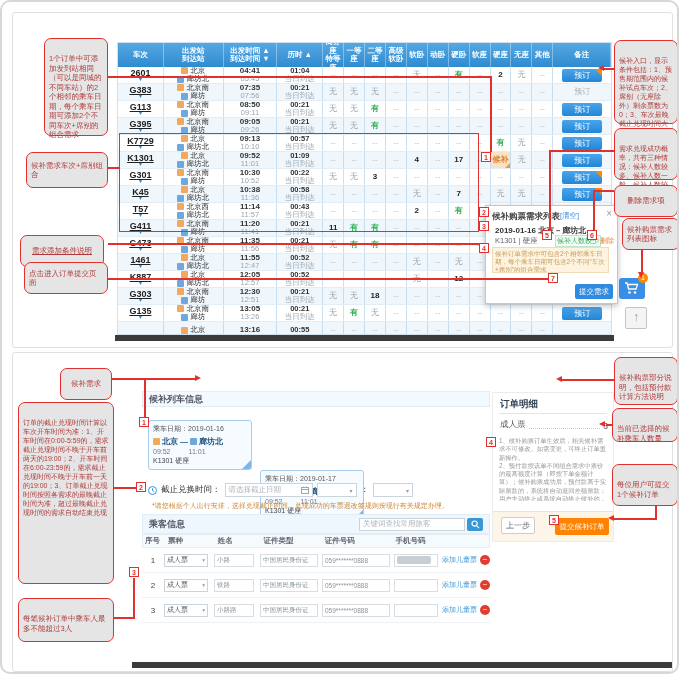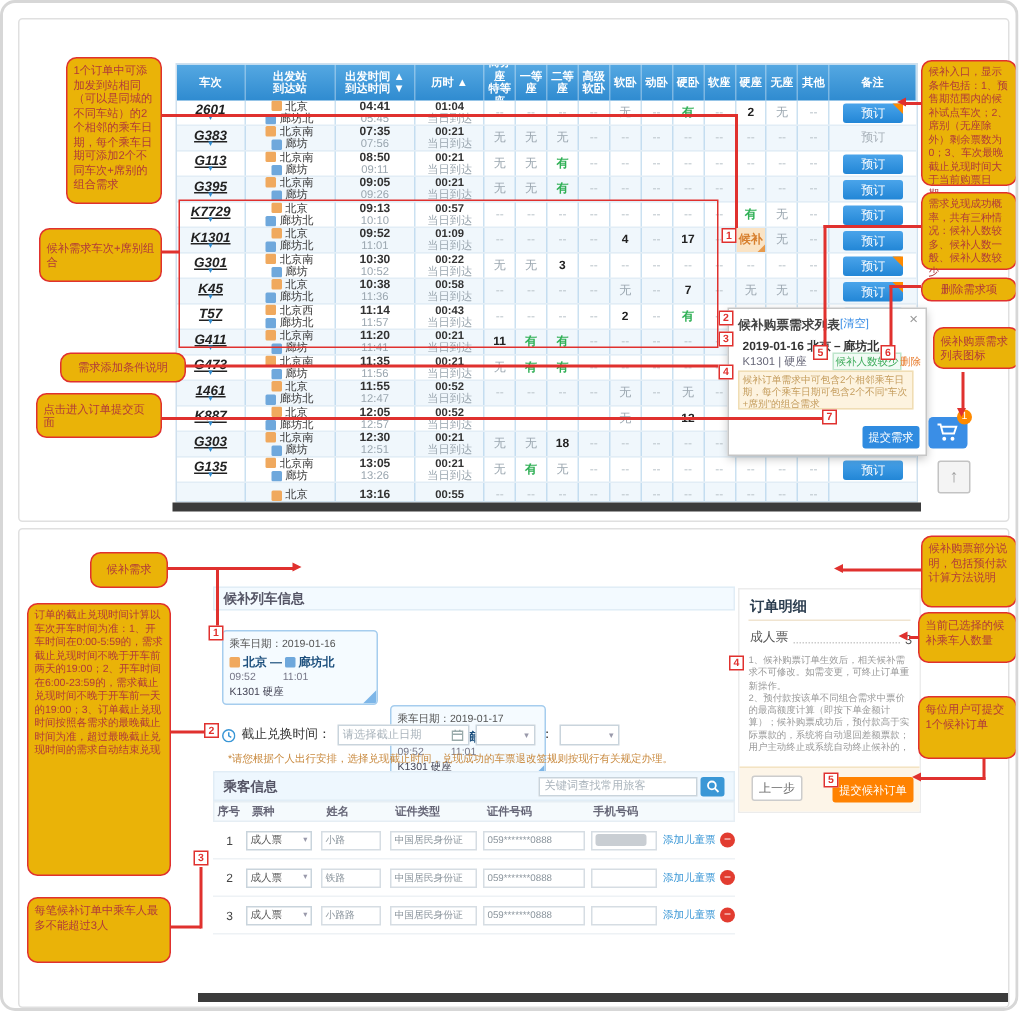--- a/index.html
+++ b/index.html
@@ -10,21 +10,21 @@
   .darkband{background:#3b3b3b;}
 
   
   #train-table{left:115px;top:40px;width:495px;height:293px;overflow:hidden;font-size:8px;color:#333;background:#fff;border:1px solid #cfe0ee;box-sizing:border-box;}
   .trow{display:flex;height:17px;border-bottom:1px solid #e2edf6;box-sizing:border-box;}
   .trow.alt{background:#f0f7fc;}
   .thead{display:flex;height:24px;background:linear-gradient(#55a8e2,#2f8bd0);color:#fff;font-weight:bold;}
   .tc{box-sizing:border-box;display:flex;flex-direction:column;justify-content:center;align-items:center;border-right:1px solid rgba(160,200,230,.55);overflow:hidden;line-height:8px;white-space:pre-line;text-align:center;}
   .thead .tc{border-right:1px solid rgba(255,255,255,.35);font-size:7.5px;line-height:8.5px;}
   .c-no{width:46px;} .c-st{width:60px;} .c-tm{width:54px;} .c-du{width:46px;} .c-seat{width:21px;} .c-act{width:58px;border-right:none;}
-  .trainno{font-weight:bold;font-size:9px;color:#222;text-decoration:underline;font-style:italic;}
+  .trainno{font-weight:bold;font-size:9px;color:#222;text-decoration:underline;}
   .caret-dn{color:#2f8bd0;font-size:6px;line-height:5px;}
   .st-line{display:flex;align-items:center;gap:2px;font-size:7.5px;line-height:8.5px;}
   .ic{width:7px;height:7px;border-radius:1px;display:inline-block;}
   .ic-start{background:#f0a95e;} .ic-end{background:#6fa8dc;}
   .t-dep{font-weight:bold;font-size:8px;} .t-arr,.t-day{color:#9aa6af;font-size:7.5px;} .t-dur{font-weight:bold;font-size:7.5px;}
   .s-dash{color:#b9c2c9;} .s-no{color:#9aa6af;} .s-has{color:#2eaf54;font-weight:bold;} .s-num{color:#222;font-weight:bold;}
   .cell-hb{background:#fae3c4;color:#d77f2e;font-weight:bold;position:relative;width:100%;height:100%;display:flex;align-items:center;justify-content:center;}
   .cell-hb:after{content:"";position:absolute;right:0;bottom:0;border-bottom:5px solid #e89a4a;border-left:5px solid transparent;}
   .btn-book{position:relative;width:40px;height:13px;border-radius:2px;background:linear-gradient(#4aa4ea,#2286d6);color:#fff;font-size:8px;line-height:13px;text-align:center;}
   .btn-book.corner:after{content:"";position:absolute;top:0;right:0;border-top:7px solid #ff8a00;border-left:7px solid transparent;}
@@ -41,21 +41,21 @@
   .pp-del{position:absolute;left:114px;top:30px;font-size:7px;color:#e87c2e;}
   .pp-note{position:absolute;left:6px;top:41px;width:117px;height:26px;background:#fdf3df;border:1px solid #f0ddb4;color:#c49c5c;font-size:6.5px;line-height:8px;padding:2px;box-sizing:border-box;overflow:hidden;}
   .pp-btn{position:absolute;right:4px;bottom:4px;width:38px;height:15px;background:#2f8be0;border-radius:2px;color:#fff;font-size:7.5px;line-height:15px;text-align:center;}
 
   
   #cart{left:617px;top:276px;width:26px;height:21px;background:#3a8ee6;border-radius:3px;z-index:6;display:flex;align-items:center;justify-content:center;}
   #cart-badge{left:636px;top:271px;width:10px;height:10px;border-radius:50%;background:#ff8a00;color:#fff;font-size:7px;line-height:10px;text-align:center;z-index:7;}
   #upbtn{left:623px;top:305px;width:20px;height:20px;background:#f4f4f4;border:1px solid #c3c3c3;border-radius:2px;color:#9a9a9a;font-size:12px;font-weight:bold;line-height:19px;text-align:center;}
 
   
-  .ann{border:1.5px solid #e0312e;border-radius:7px;background:#eab308;color:#b03a3a;font-size:7.5px;line-height:9.5px;padding:3px 4px;box-sizing:border-box;z-index:9;}
+  .ann{border:1.5px solid #e0312e;border-radius:7px;background:#e5e5e5;color:#b03a3a;font-size:7.5px;line-height:9.5px;padding:15px 4px;box-sizing:border-box;z-index:9;}
   .ann.center{display:flex;align-items:center;justify-content:center;text-align:left;}
   .marker{width:10px;height:10px;background:#fff;border:1px solid #e0312e;color:#e0312e;font-size:7px;font-weight:bold;line-height:9px;text-align:center;box-sizing:border-box;z-index:8;}
   .rl{background:#e0312e;height:2px;z-index:7;} .rlv{background:#e0312e;width:2px;z-index:7;}
   .rrect{border:1.5px solid #e0312e;z-index:7;}
   .ar{width:0;height:0;z-index:8;}
   .ar-l{border-top:3.5px solid transparent;border-bottom:3.5px solid transparent;border-right:6px solid #e0312e;}
   .ar-r{border-top:3.5px solid transparent;border-bottom:3.5px solid transparent;border-left:6px solid #e0312e;}
   .ar-d{border-left:3.5px solid transparent;border-right:3.5px solid transparent;border-top:6px solid #e0312e;}
 
   
@@ -446,21 +446,21 @@
         <path d="M1 1h2l1.6 6h7.4l1.5-4.5H4" fill="none" stroke="#fff" stroke-width="1.3"></path>
         <circle cx="5.5" cy="10.5" r="1.3" fill="#fff"></circle>
         <circle cx="11" cy="10.5" r="1.3" fill="#fff"></circle>
       </svg>
   </div>
   <div class="abs" id="cart-badge">1</div>
   <div class="abs" id="upbtn">↑</div>
 
   <div class="abs ann" style="left:42px;top:36px;width:64px;height:98px;">1个订单中可添加发到站相同（可以是同城的不同车站）的2个相邻的乘车日期，每个乘车日期可添加2个不同车次+席别的组合需求</div>
   <div class="abs ann center" style="left:24px;top:150px;width:82px;height:36px;">候补需求车次+席别组合</div>
-  <div class="abs ann center" style="left:38px;top:233px;width:84px;height:20px;">需求添加条件说明</div>
+  <div class="abs ann center" style="left:18px;top:233px;width:84px;height:20px;text-decoration:underline;">需求添加条件说明</div>
   <div class="abs ann center" style="left:22px;top:260px;width:84px;height:30px;">点击进入订单提交页面</div>
 
   <div class="abs ann" style="left:612px;top:38px;width:64px;height:84px;font-size:7px;line-height:9px;">候补入口，显示条件包括：1、预售期范围内的候补试点车次；2、席别（无座除外）剩余票数为0；3、车次最晚截止兑现时间大于当前购票日期。</div>
   <div class="abs ann" style="left:612px;top:126px;width:64px;height:52px;font-size:7px;line-height:9px;">需求兑现成功概率，共有三种情况：候补人数较多、候补人数一般、候补人数较少</div>
   <div class="abs ann center" style="left:612px;top:183px;width:64px;height:16px;">删除需求项</div>
   <div class="abs ann center" style="left:620px;top:216px;width:58px;height:28px;">候补购票需求列表图标</div>
 
   <div class="abs rl" style="left:106px;top:74px;width:383px;"></div>
   <div class="abs rlv" style="left:488px;top:74px;height:76px;"></div>
   <div class="abs rl" style="left:106px;top:165px;width:12px;"></div>

